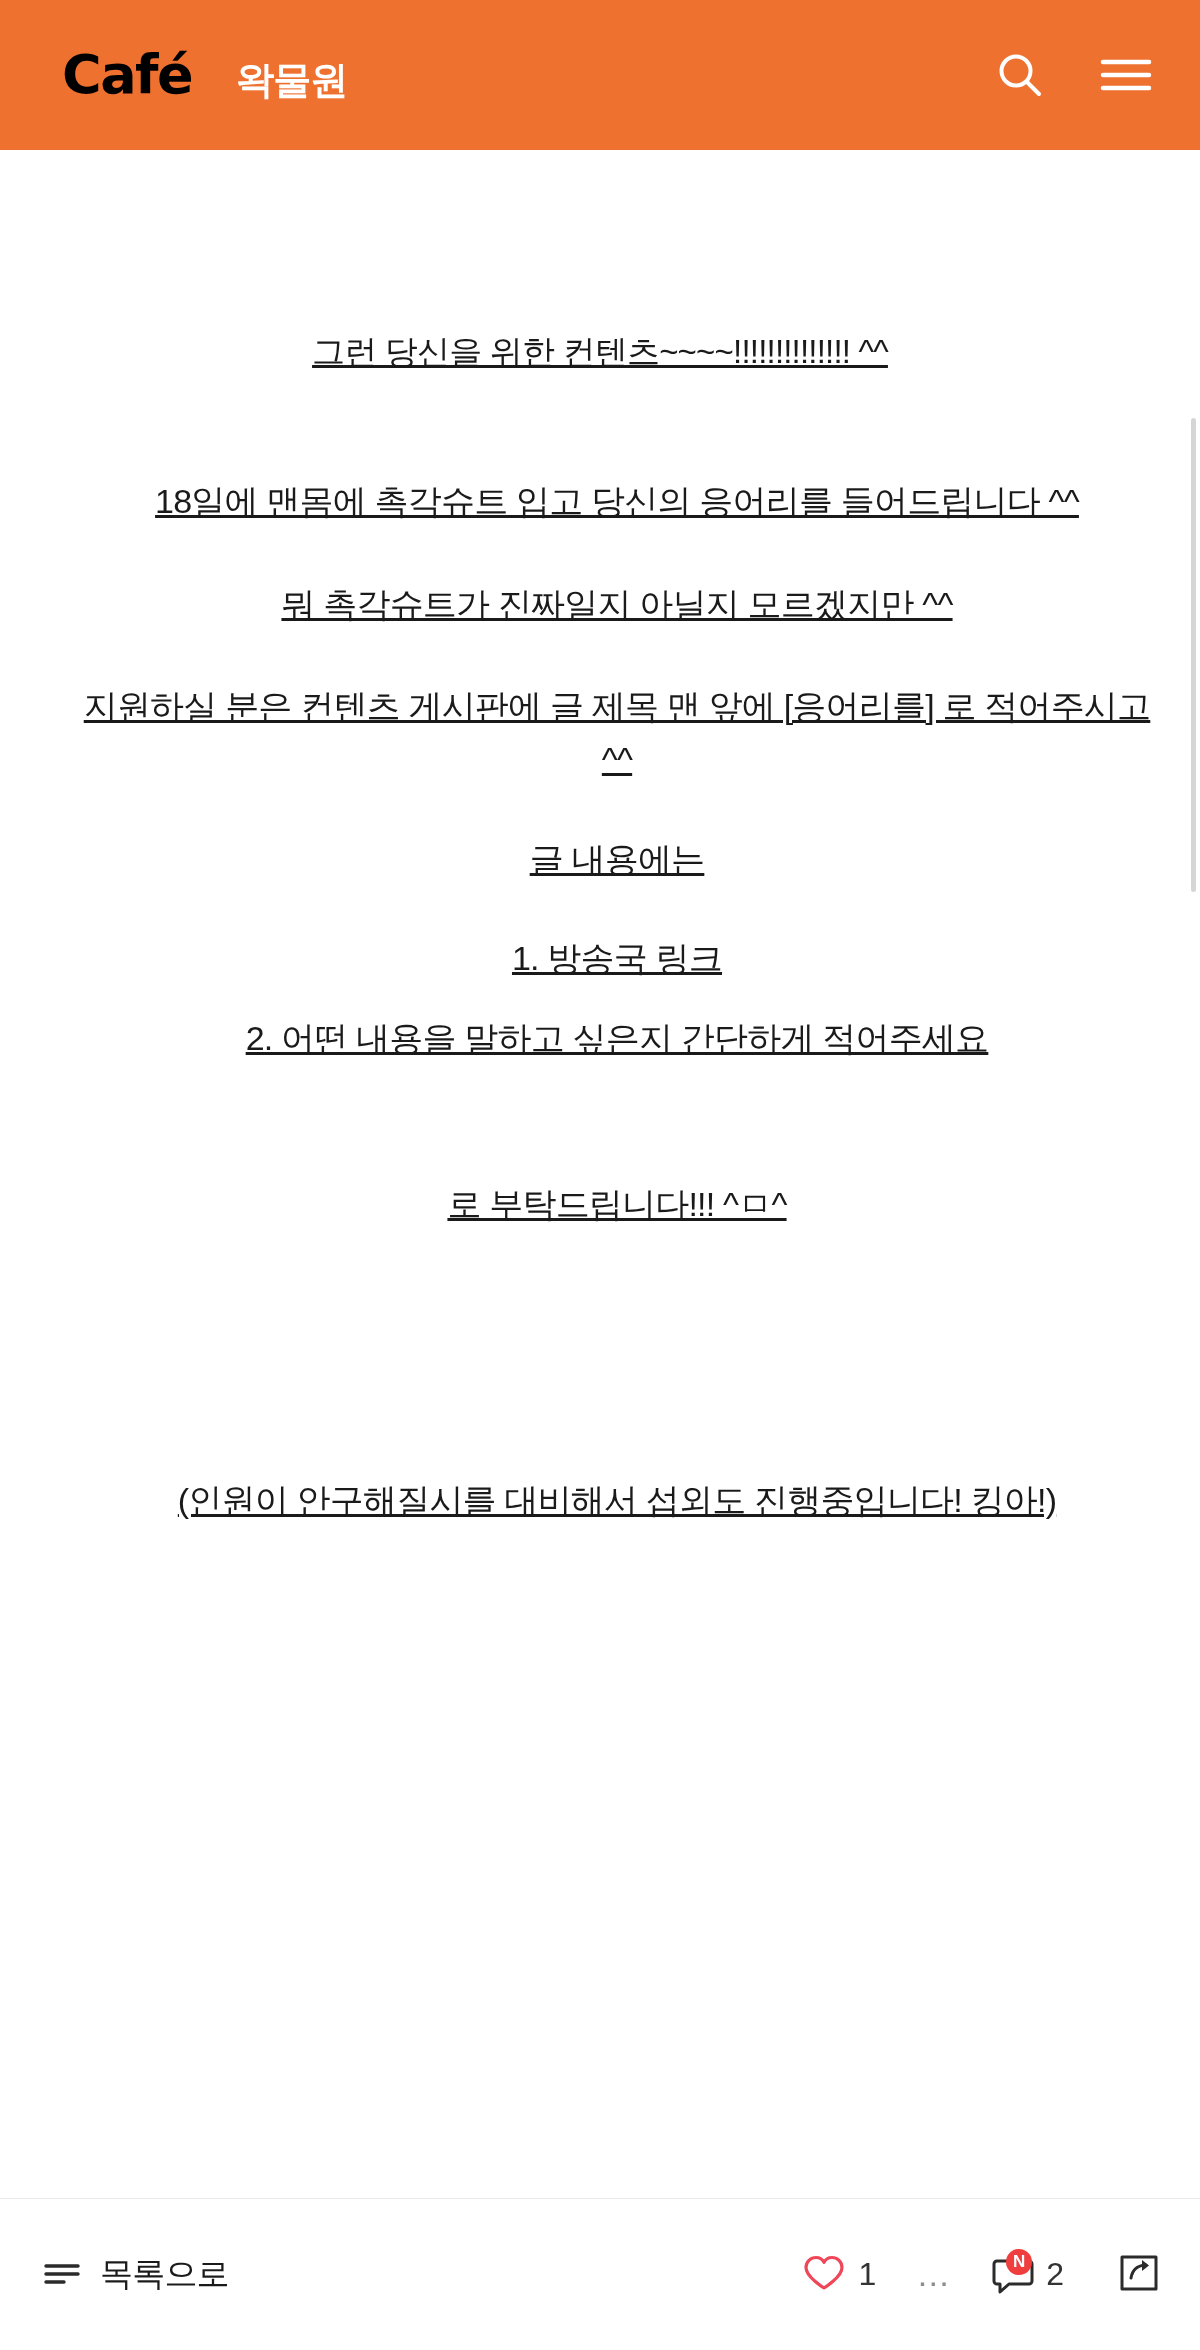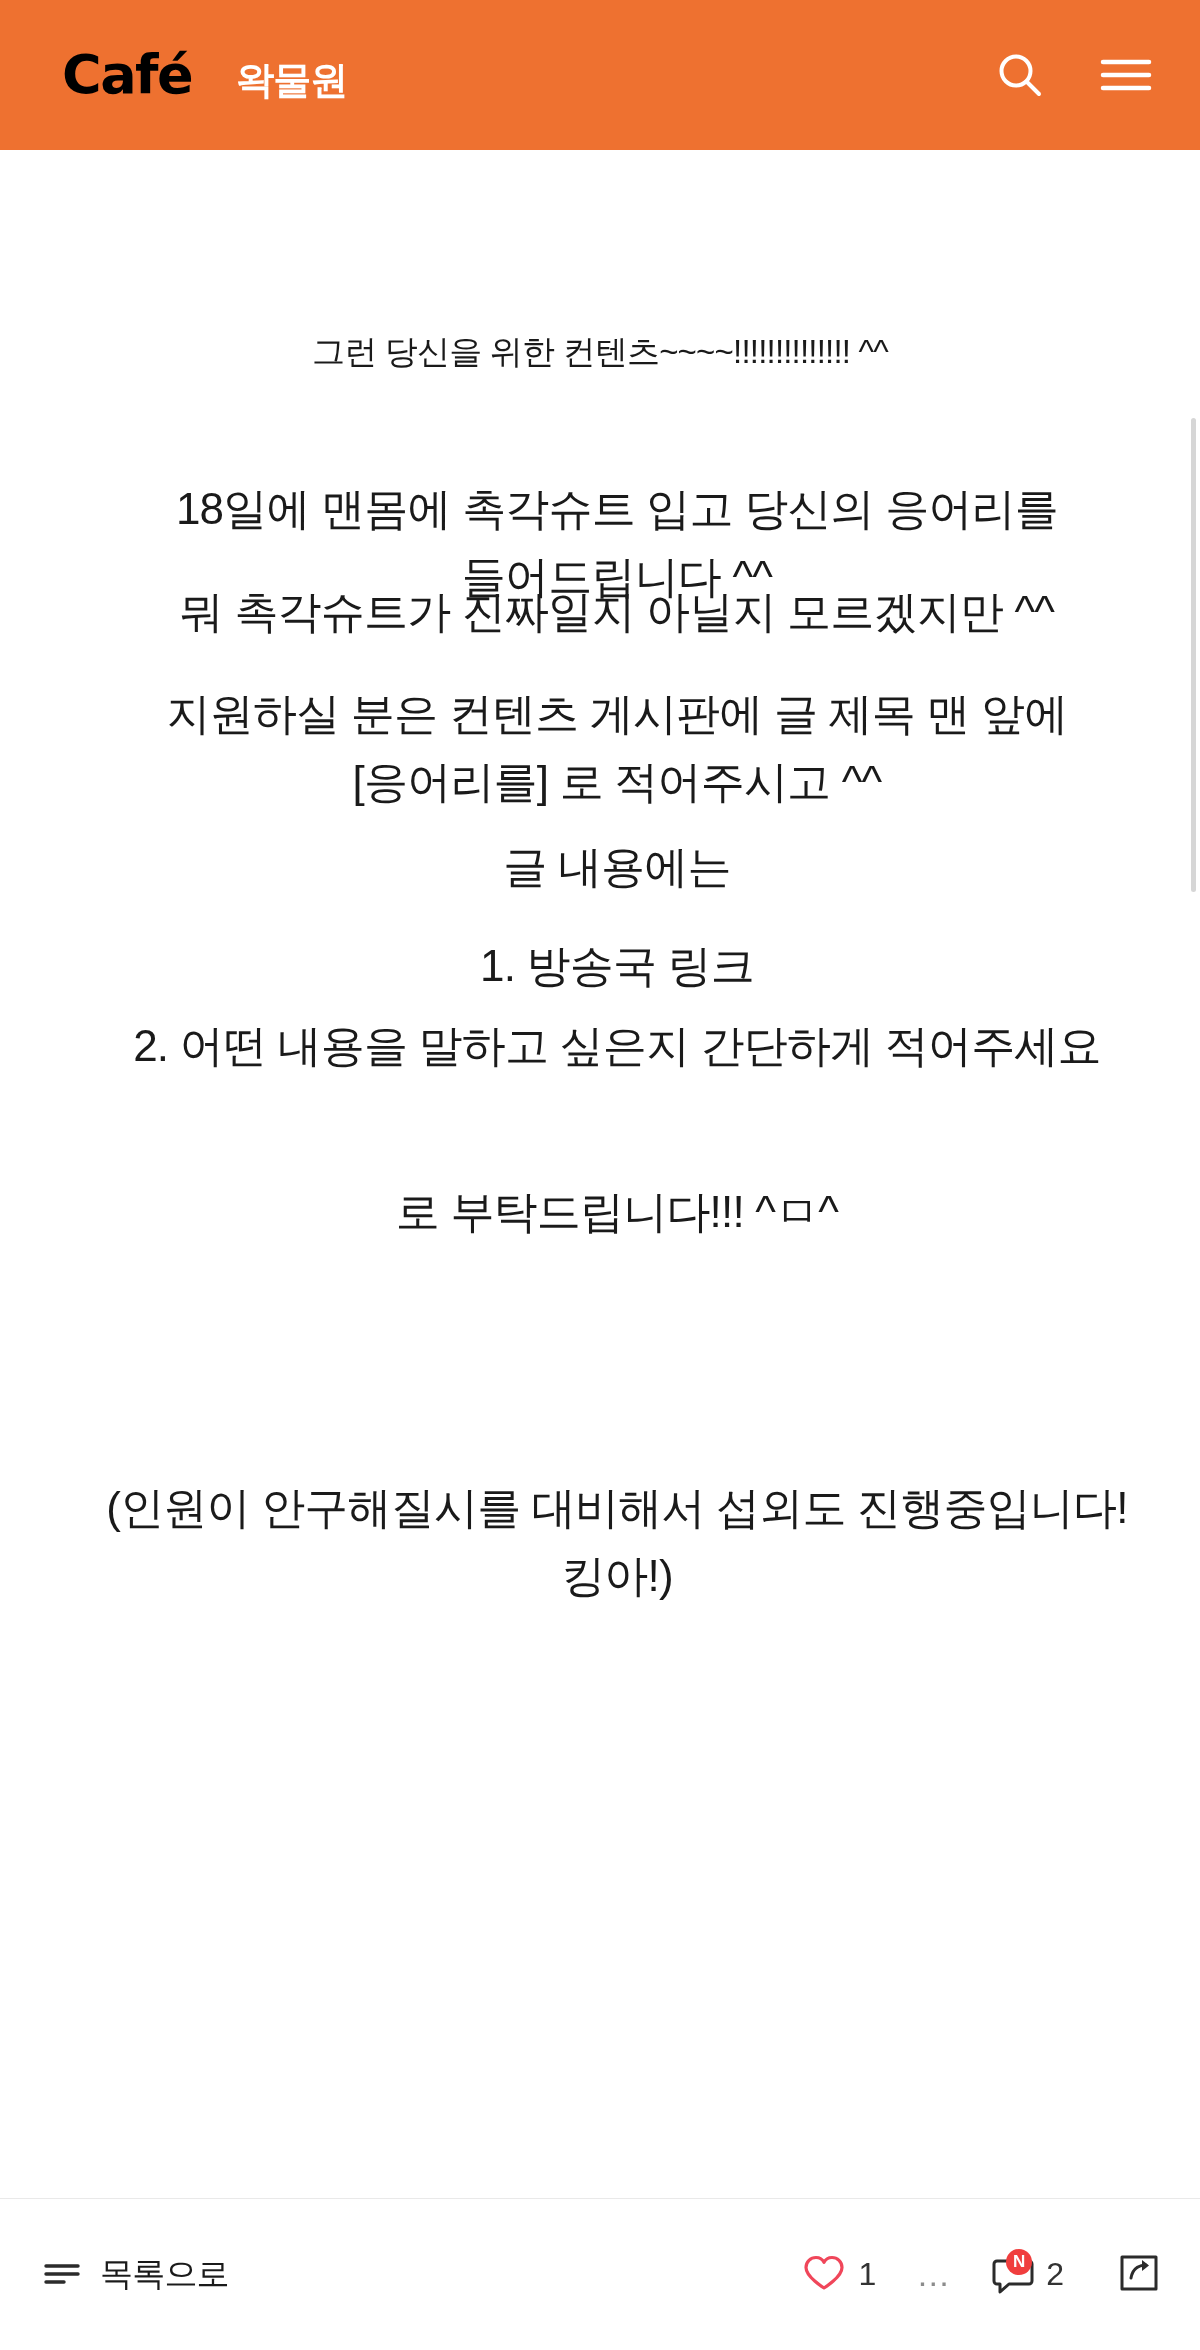--- a/index.html
+++ b/index.html
@@ -69,23 +69,24 @@
   }
   .para {
     text-align: center;
     color: #1a1a1a;
     font-size: 33px;
     line-height: 1.55;
     letter-spacing: -0.8px;
     padding: 0 40px;
     box-sizing: border-box;
     word-break: keep-all;
+    text-decoration: underline;
   }
   .para.big {
-    font-size: 44px;
+    font-size: 34px;
     margin-left: 34px;
   }
   .p1 { position: absolute; top: 176px; left: 0; right: 0; }
   .p2 { position: absolute; top: 325px; left: 0; right: 0; }
   .p3 { position: absolute; top: 428px; left: 0; right: 0; }
   .p4 { position: absolute; top: 530px; left: 0; right: 0; }
   .p5 { position: absolute; top: 683px; left: 0; right: 0; }
   .p6 { position: absolute; top: 782px; left: 0; right: 0; }
   .p7 { position: absolute; top: 862px; left: 0; right: 0; }
   .p8 { position: absolute; top: 1028px; left: 0; right: 0; text-align: center; }

